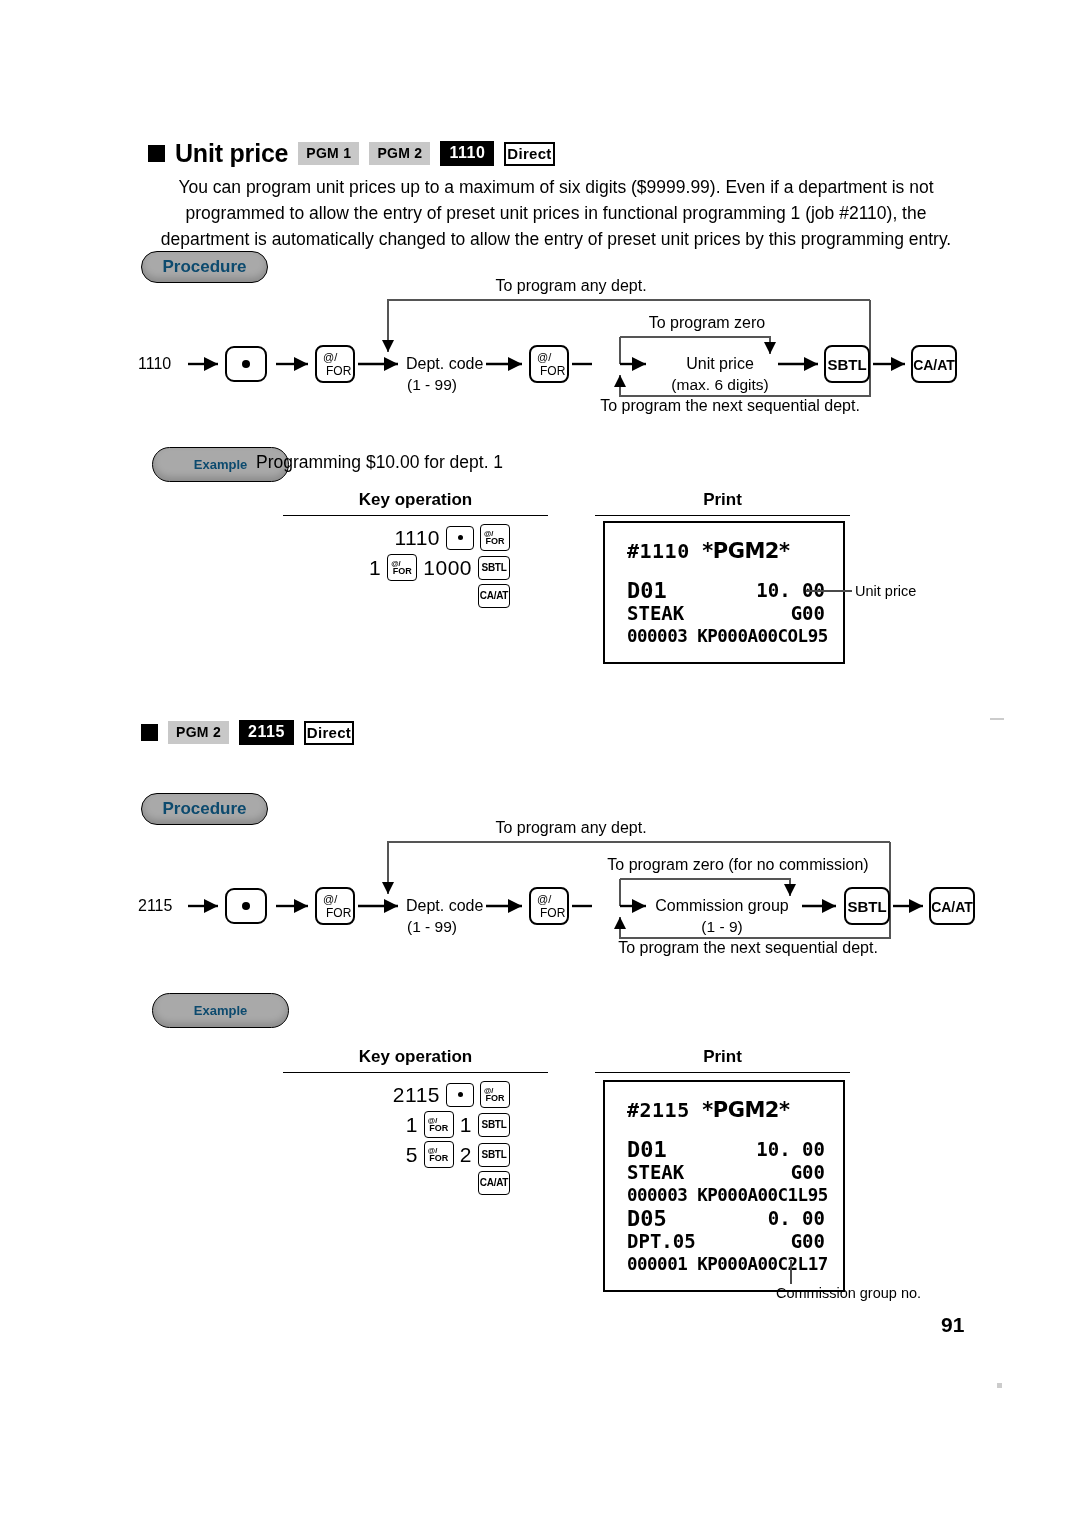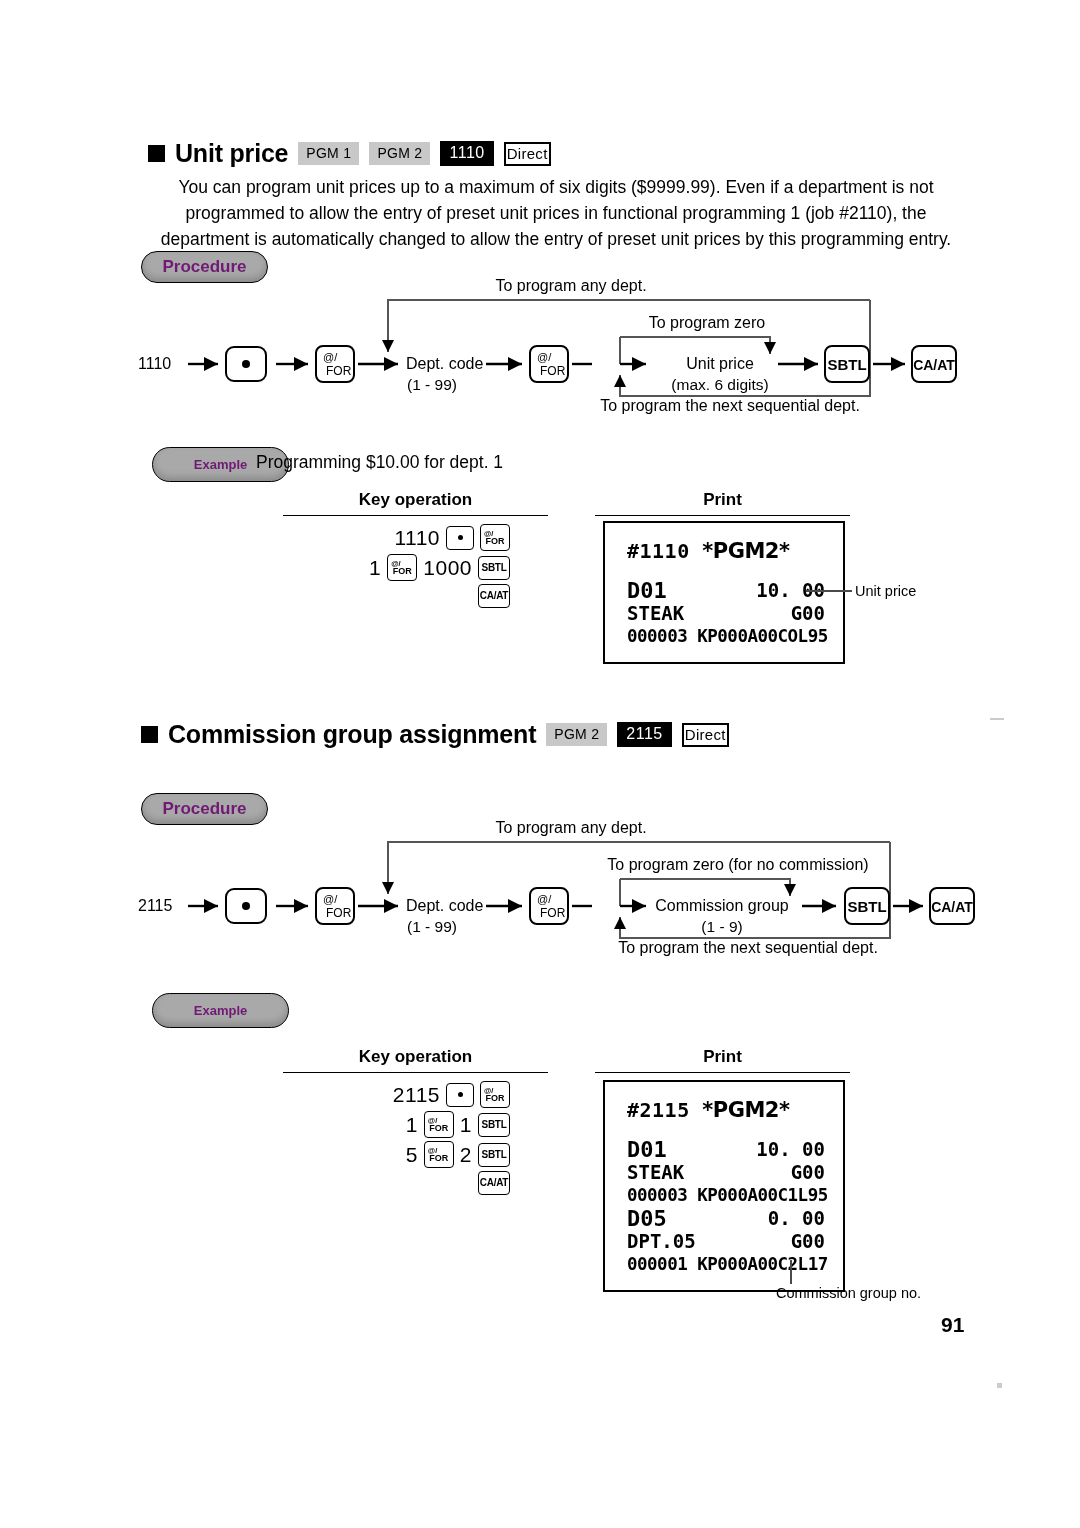--- a/index.html
+++ b/index.html
@@ -9,37 +9,37 @@
     color:#000;
     -webkit-font-smoothing:antialiased;
   }
   .page{position:absolute;inset:0;}
 
   
   .section-head{position:absolute;display:flex;align-items:center;gap:10px;}
   .sq{width:17px;height:17px;background:#000;display:inline-block;}
   .head-title{font-size:25px;font-weight:bold;letter-spacing:-0.2px;white-space:nowrap;}
   .badge{
-    font-size:14px;font-weight:normal;line-height:1;
+    font-size:14px;font-weight:bold;line-height:1;
     padding:4px 8px 5px;white-space:nowrap;letter-spacing:0.3px;
   }
   .badge.gray{background:#c8c8c8;color:#000;}
   .badge.black{background:#000;color:#fff;font-size:16px;padding:4px 9px 5px;letter-spacing:0.5px;}
   .badge.outline{background:#fff;color:#000;border:2px solid #000;font-size:15px;padding:2px 1px 3px;}
 
   
   .body-text{position:absolute;font-size:17.5px;line-height:26px;}
 
   
   .pill{
     position:absolute;
     background:#a9a9a9;
     border:1.5px solid #000;
     border-radius:30px;
-    color:#701a75;
+    color:#0c4a6e;
     font-weight:bold;
     display:flex;align-items:center;justify-content:center;
     box-shadow:inset 0 -4px 7px rgba(0,0,0,.18);
   }
   .pill.procedure{width:125px;height:30px;font-size:17px;}
   .pill.example{width:135px;height:33px;font-size:13px;}
 
   .example-text{position:absolute;font-size:17.5px;}
 
   
@@ -220,21 +220,20 @@
         <span>COL95</span>
       </div>
     </div>
   </div>
 
   <div class="leader" style="left:806px;top:590px;width:46px;height:1.6px;"></div>
   <div class="callout" style="left:855px;top:583px;">Unit price</div>
 
   <div class="section-head" style="left:141px;top:720px;">
     <span class="sq"></span>
-    <span class="head-title">Commission group assignment</span>
     <span class="badge gray">PGM 2</span>
     <span class="badge black">2115</span>
     <span class="badge outline">Direct</span>
   </div>
 
 
   <div class="pill procedure" style="left:141px;top:793px;">Procedure</div>
 
   <div class="flow" style="left:130px;top:820px;">
     <svg width="800" height="130" viewBox="0 0 800 130">

